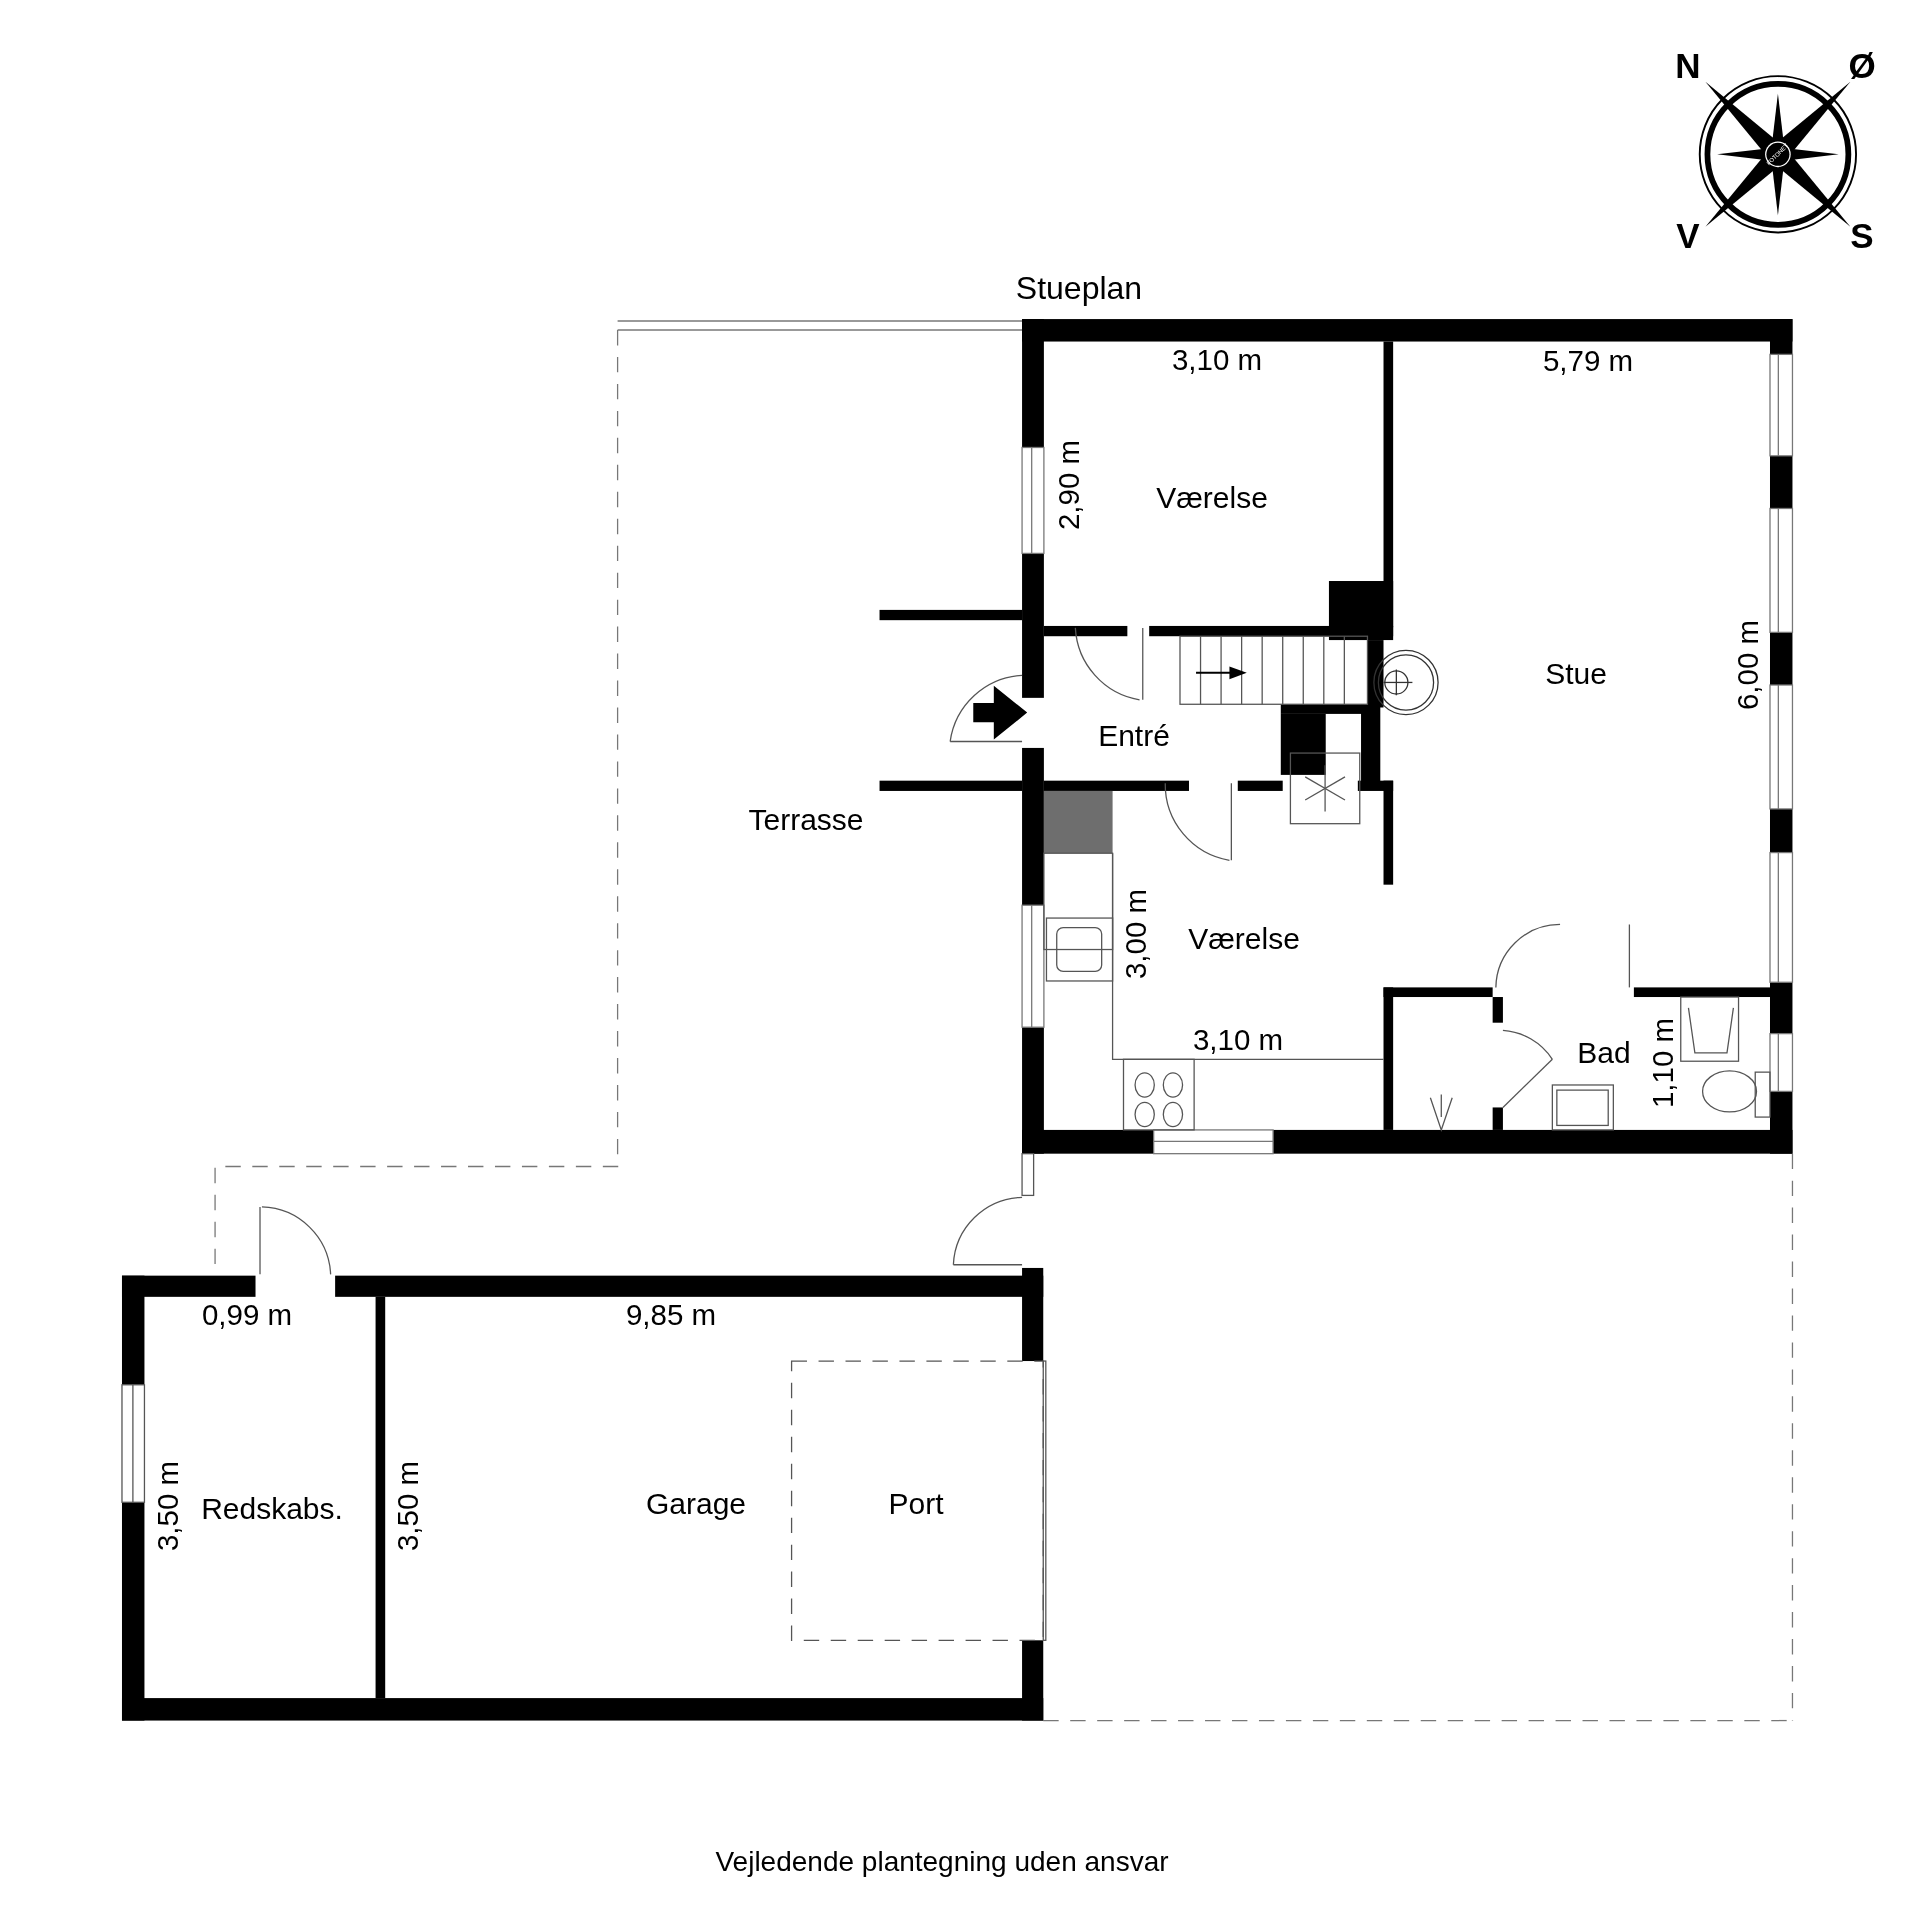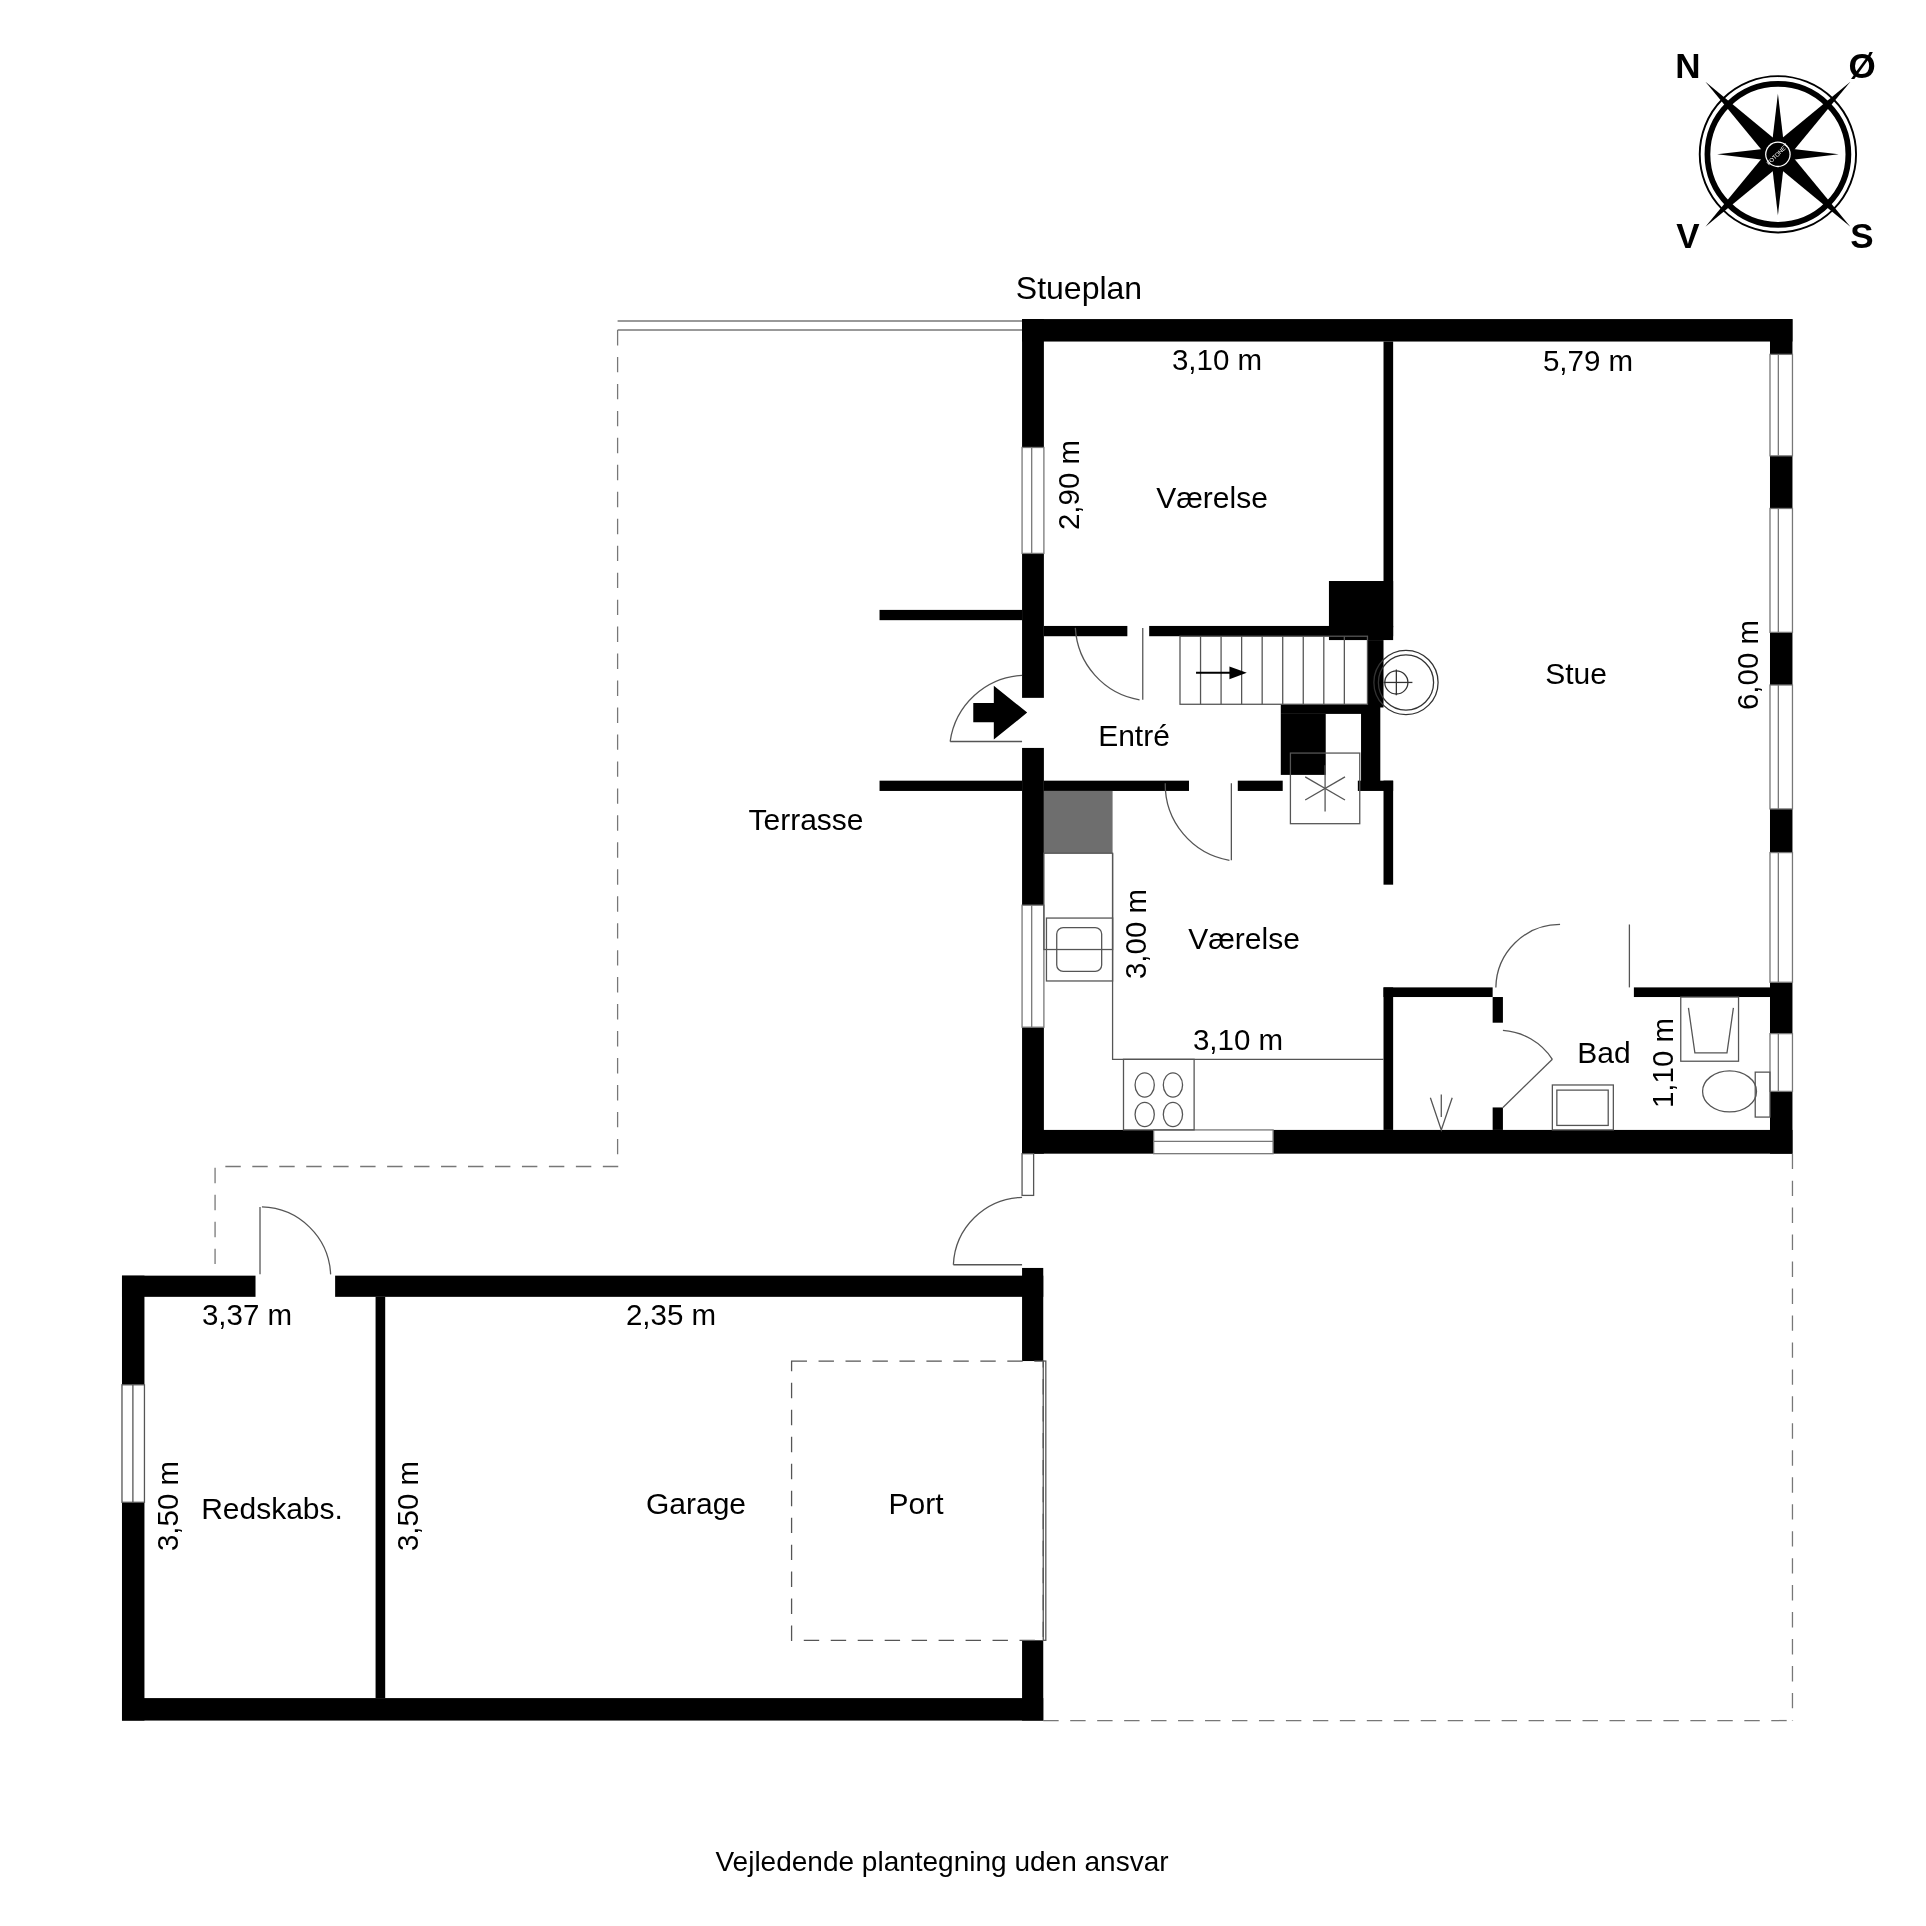--- a/index.html
+++ b/index.html
@@ -237,23 +237,23 @@
 
 <span class="lbl dim v" style="left:1136px;top:934px;">3,00 m</span>
 <span class="lbl room" style="left:1244px;top:939px;">Værelse</span>
 <span class="lbl dim" style="left:1238px;top:1040px;">3,10 m</span>
 
 <span class="lbl room" style="left:1604px;top:1053px;">Bad</span>
 <span class="lbl dim v" style="left:1663px;top:1063px;">1,10 m</span>
 
 <span class="lbl room" style="left:806px;top:820px;">Terrasse</span>
 
-<span class="lbl dim" style="left:247px;top:1315px;">3,37 m</span>
+<span class="lbl dim" style="left:247px;top:1315px;">0,99 m</span>
 <span class="lbl dim v" style="left:168px;top:1506px;">3,50 m</span>
 <span class="lbl room" style="left:272px;top:1509px;">Redskabs.</span>
 
-<span class="lbl dim" style="left:671px;top:1315px;">2,35 m</span>
+<span class="lbl dim" style="left:671px;top:1315px;">9,85 m</span>
 <span class="lbl dim v" style="left:408px;top:1506px;">3,50 m</span>
 <span class="lbl room" style="left:677px;top:1504px;margin-left:19px;">Garage</span>
 <span class="lbl room" style="left:916px;top:1504px;">Port</span>
 
 <span class="lbl caption" style="left:942px;top:1862px;">Vejledende plantegning uden ansvar</span>
 
 
 </body></html>

